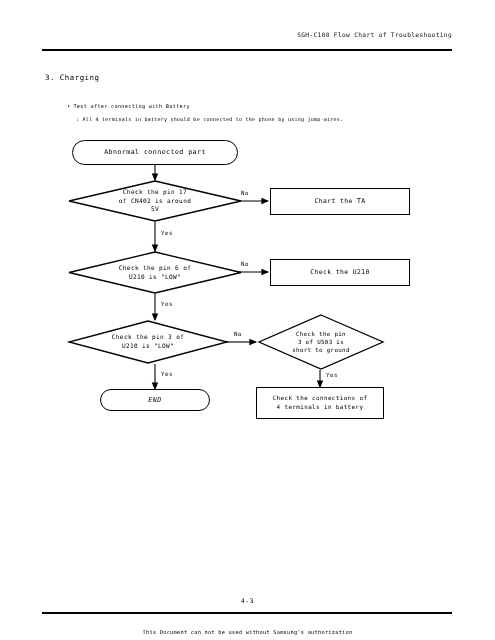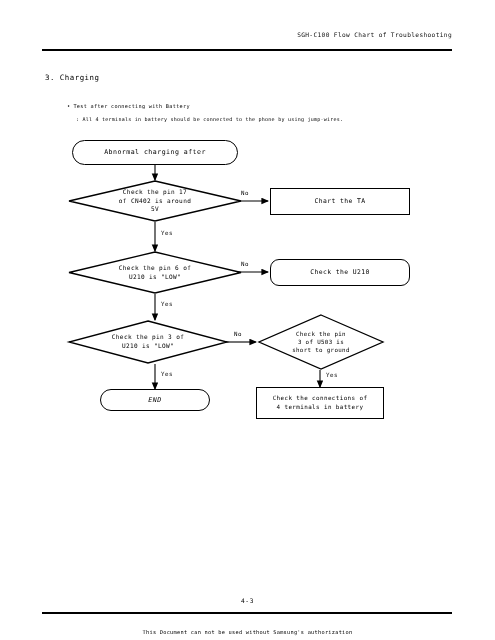--- a/index.html
+++ b/index.html
@@ -215,42 +215,42 @@
 
       <line x1="155" y1="286" x2="155" y2="312" stroke="#000" stroke-width="1.1" marker-end="url(#arrow)"></line>
 
       <line x1="225" y1="334" x2="256" y2="334" stroke="#000" stroke-width="1.1" marker-end="url(#arrow)"></line>
 
       <line x1="155" y1="356" x2="155" y2="381" stroke="#000" stroke-width="1.1" marker-end="url(#arrow)"></line>
 
       <line x1="320" y1="362" x2="320" y2="379" stroke="#000" stroke-width="1.1" marker-end="url(#arrow)"></line>
     </svg>
 
-    <div class="shape terminator" style="left:72px; top:132px; width:166px; height:25px;">Abnormal charging after</div>
+    <div class="shape terminator" style="left:72px; top:132px; width:166px; height:25px;">Abnormal connected part</div>
 
     <div class="diamond-wrap" style="left:68px; top:172px; width:174px; height:42px;">
       <svg width="174" height="42" viewBox="0 0 174 42">
         <polygon points="87,1 173,21 87,41 1,21" fill="#fff" stroke="#000" stroke-width="1.3"></polygon>
       </svg>
       <div class="diamond-label">Check the pin 17
 of CN402 is around
 5V</div>
     </div>
 
     <div class="shape process" style="left:270px; top:180px; width:140px; height:27px;">Chart the TA</div>
 
     <div class="diamond-wrap" style="left:68px; top:243px; width:174px; height:43px;">
       <svg width="174" height="43" viewBox="0 0 174 43">
         <polygon points="87,1 173,21.5 87,42 1,21.5" fill="#fff" stroke="#000" stroke-width="1.3"></polygon>
       </svg>
       <div class="diamond-label">Check the pin 6 of
 U210 is "LOW"</div>
     </div>
 
-    <div class="shape process" style="left:270px; top:251px; width:140px; height:27px;border-radius:9px;">Check the U210</div>
+    <div class="shape process" style="left:270px; top:251px; width:140px; height:27px;">Check the U210</div>
 
     <div class="diamond-wrap" style="left:68px; top:312px; width:160px; height:44px;">
       <svg width="160" height="44" viewBox="0 0 160 44">
         <polygon points="80,1 159,22 80,43 1,22" fill="#fff" stroke="#000" stroke-width="1.3"></polygon>
       </svg>
       <div class="diamond-label">Check the pin 3 of
 U210 is "LOW"</div>
     </div>
 
     <div class="diamond-wrap" style="left:258px; top:306px; width:126px; height:56px;">

